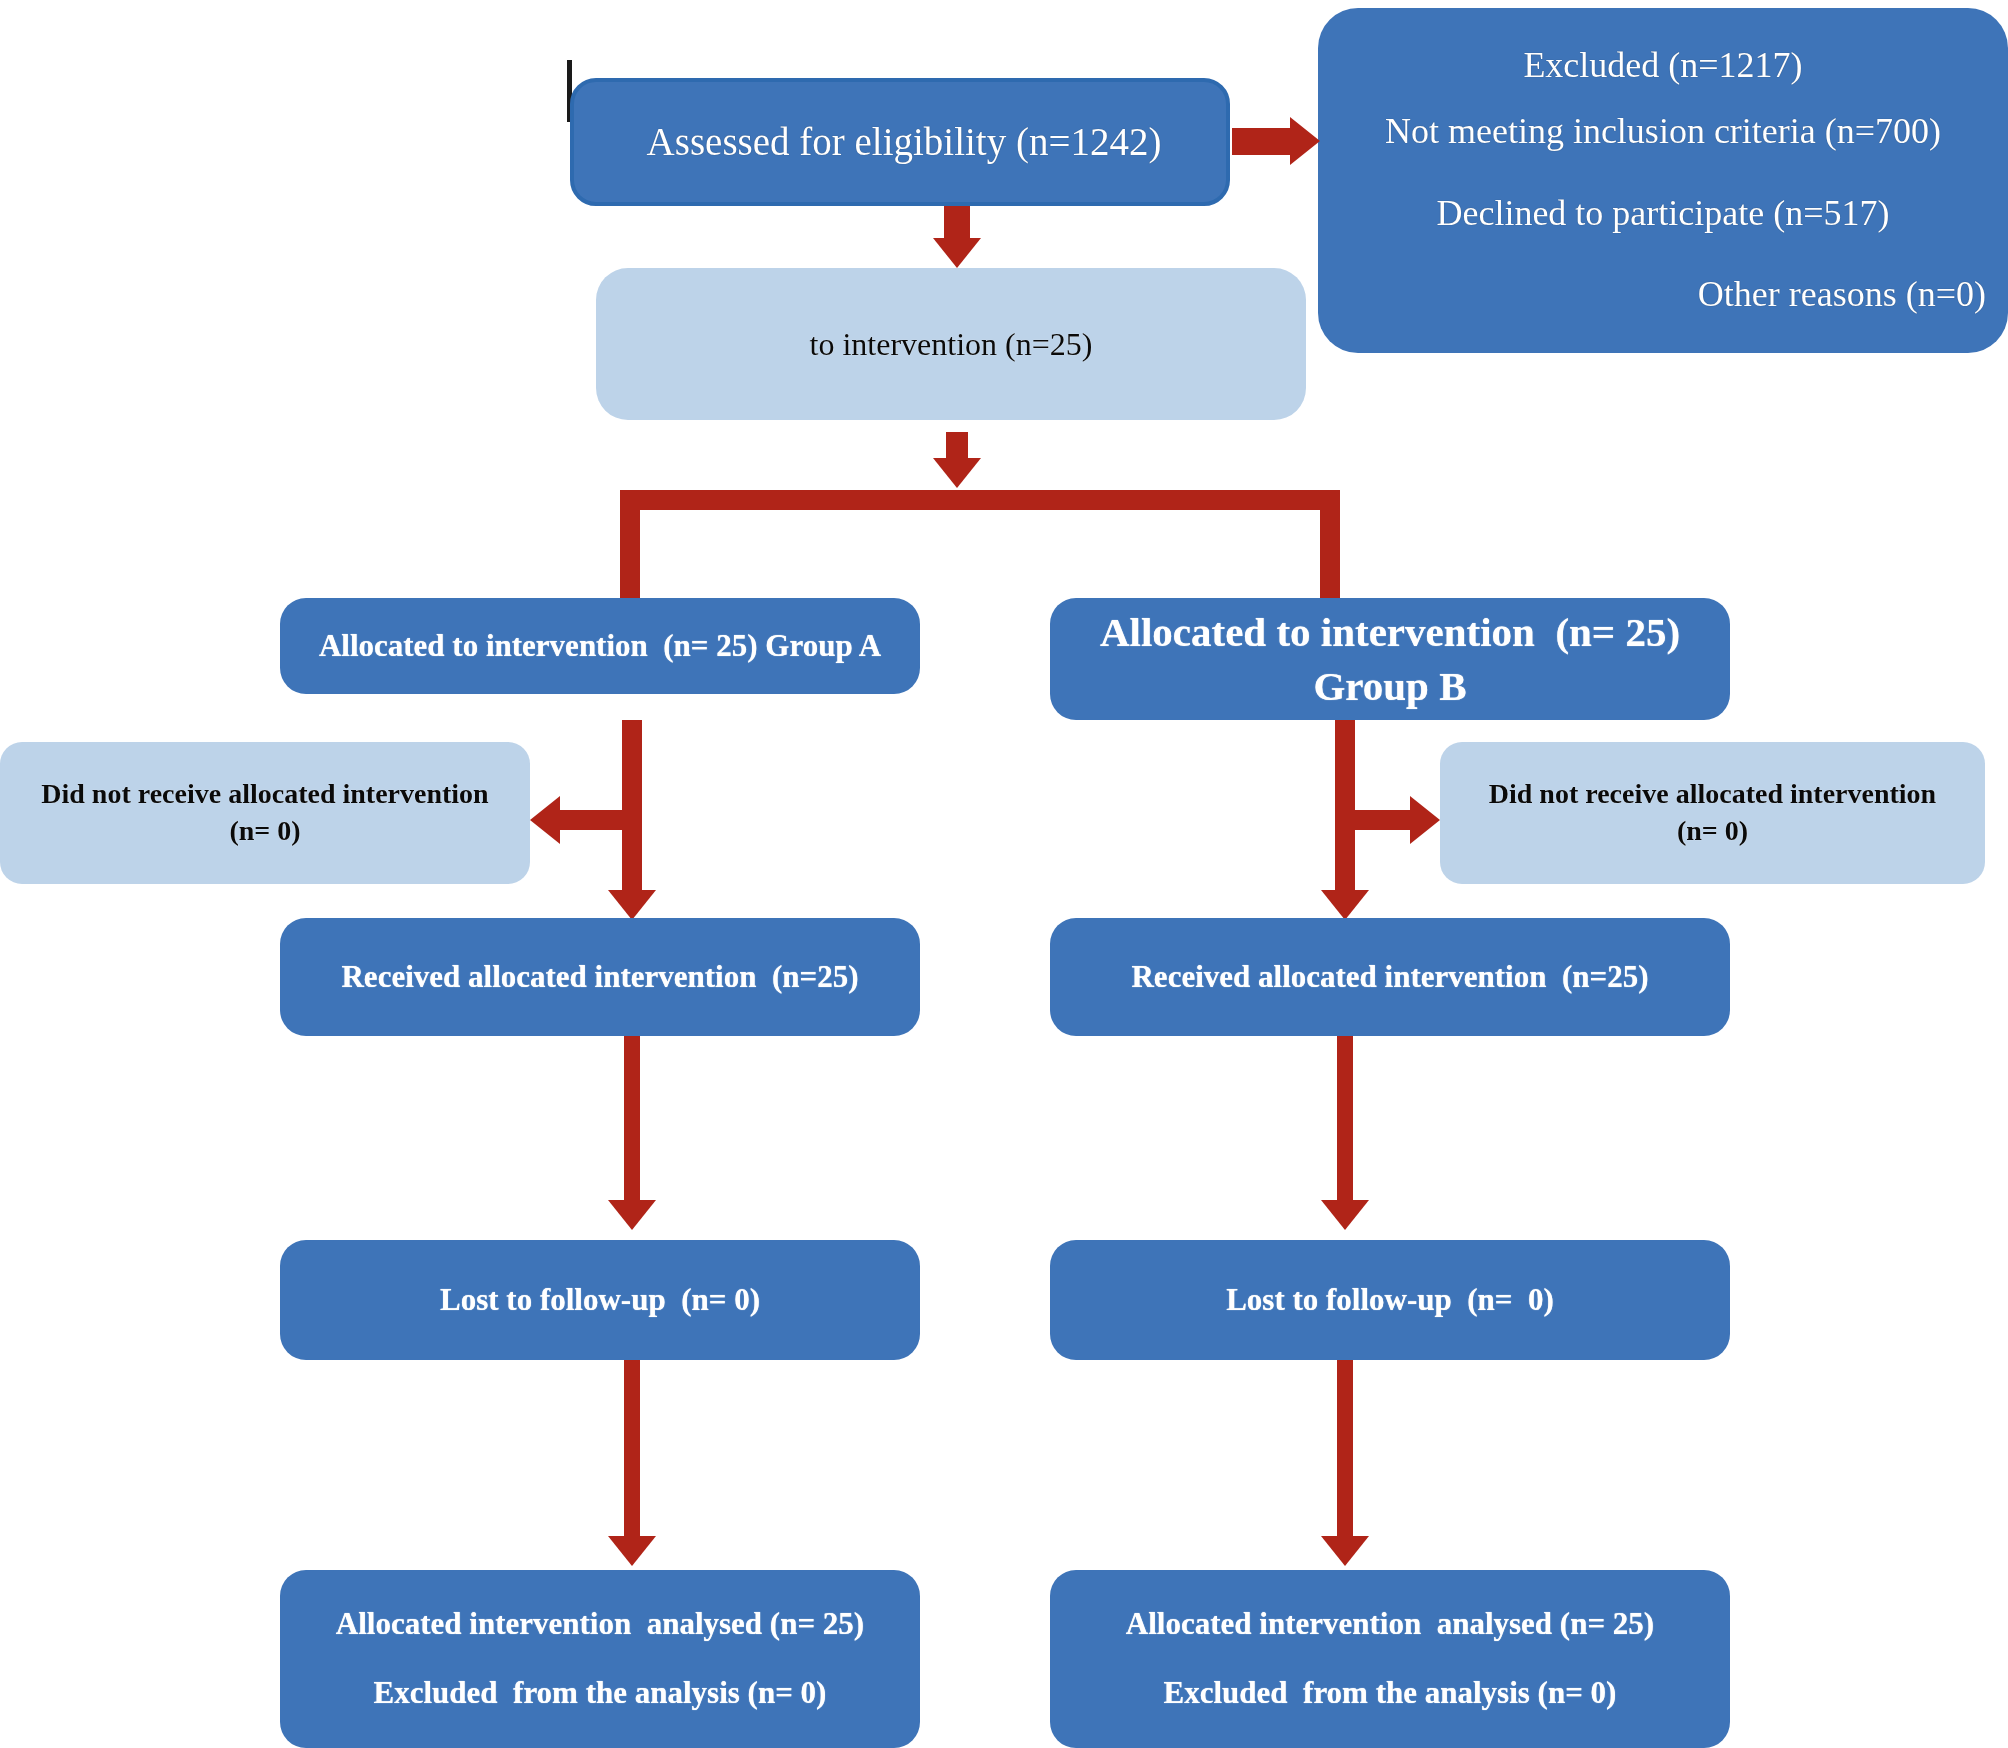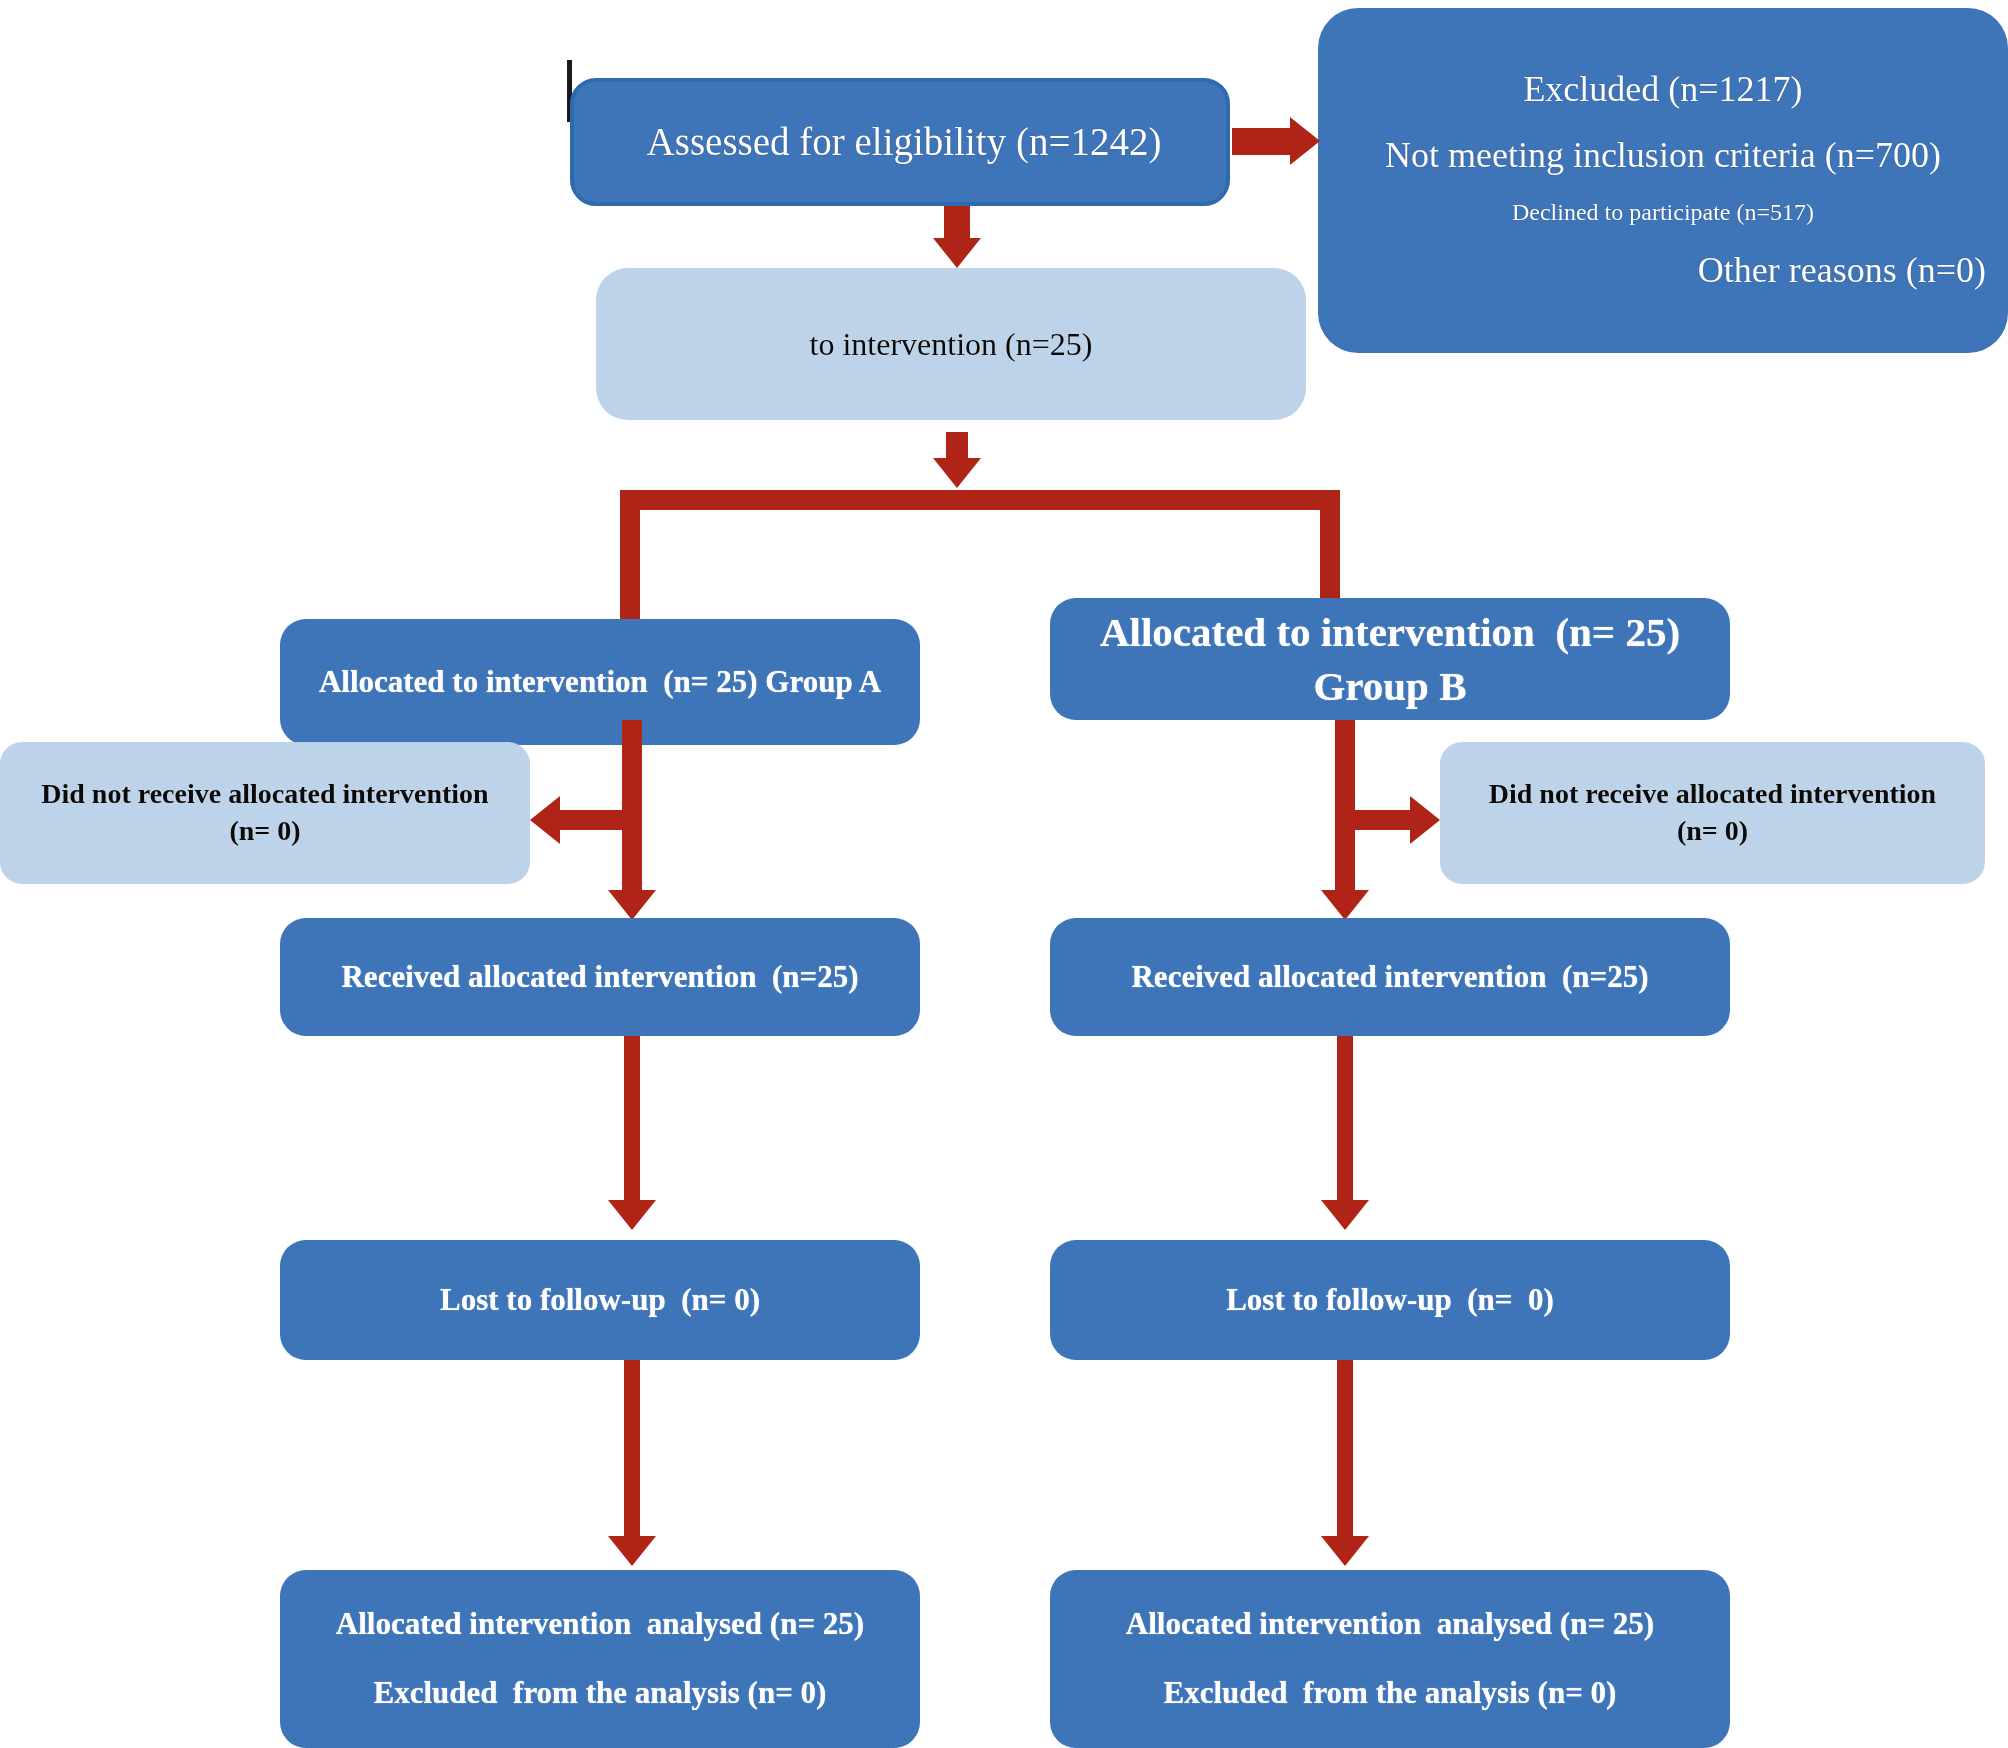--- a/index.html
+++ b/index.html
@@ -102,21 +102,21 @@
 
   <div class="cursor-bar" style="left:567px; top:60px; width:5px; height:62px;"></div>
 
   <div class="box box-dark outlined" style="left:570px; top:78px; width:660px; height:128px;">
     <span class="line t-serif-reg shadow-dark" style="font-size:39px;">Assessed for eligibility (n=1242)</span>
   </div>
 
   <div class="box box-dark" style="left:1318px; top:8px; width:690px; height:345px; border-radius:40px; padding:10px 22px;">
     <span class="line t-serif-reg shadow-dark" style="font-size:36px; margin:9px 0;">Excluded (n=1217)</span>
     <span class="line t-serif-reg shadow-dark" style="font-size:36px; margin:9px 0;">Not meeting inclusion criteria (n=700)</span>
-    <span class="line t-serif-reg shadow-dark" style="font-size:24px; margin:9px 0;">Declined to participate (n=517)</span>
+    <span class="line t-serif-reg shadow-dark" style="font-size:36px; margin:25px 0;">Declined to participate (n=517)</span>
     <span class="line t-serif-reg shadow-dark" style="font-size:36px; margin:9px 0;text-align:right;">Other reasons (n=0)</span>
   </div>
 
   <div class="conn" style="left:1232px; top:128px; width:62px; height:27px;"></div>
   <div class="arrowhead arrow-right" style="left:1290px; top:117px;"></div>
 
   <div class="conn" style="left:944px; top:206px; width:26px; height:38px;"></div>
   <div class="arrowhead arrow-down" style="left:933px; top:238px;"></div>
 
   <div class="box box-light" style="left:596px; top:268px; width:710px; height:152px; border-radius:32px;">
@@ -127,21 +127,21 @@
   <div class="arrowhead arrow-down" style="left:933px; top:458px;"></div>
 
   <div class="conn" style="left:620px; top:490px; width:720px; height:20px;"></div>
 
   <div class="conn" style="left:620px; top:490px; width:20px; height:148px;"></div>
   <div class="arrowhead arrow-down" style="left:606px; top:620px;"></div>
 
   <div class="conn" style="left:1320px; top:490px; width:20px; height:148px;"></div>
   <div class="arrowhead arrow-down" style="left:1306px; top:620px;"></div>
 
-  <div class="box box-dark" style="left:280px; top:619px; width:640px; height:126px;">
+  <div class="box box-dark" style="left:280px; top:598px; width:640px; height:96px;">
     <span class="line t-serif-bold shadow-white" style="font-size:31px;">Allocated to intervention  (n= 25) Group A</span>
   </div>
 
   <div class="box box-dark" style="left:1050px; top:598px; width:680px; height:122px;">
     <span class="line t-serif-bold shadow-white" style="font-size:41px;">Allocated to intervention  (n= 25) Group B</span>
   </div>
 
   <div class="box box-light" style="left:0px; top:742px; width:530px; height:142px; border-radius:22px;">
     <span class="line t-serif-bold shadow-white" style="font-size:28px;">Did not receive allocated intervention</span>
     <span class="line t-serif-bold shadow-white" style="font-size:28px;">(n= 0)</span>

